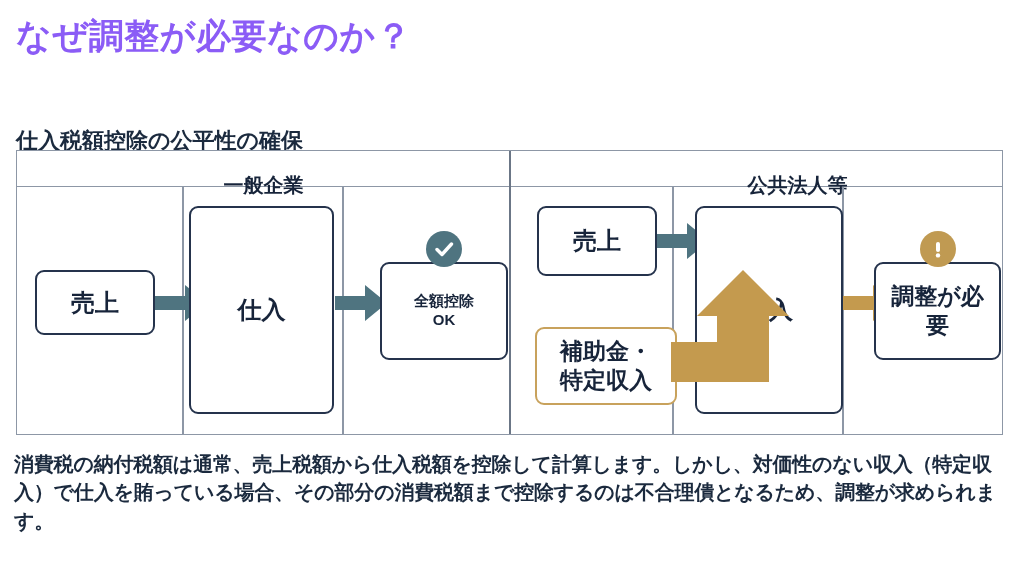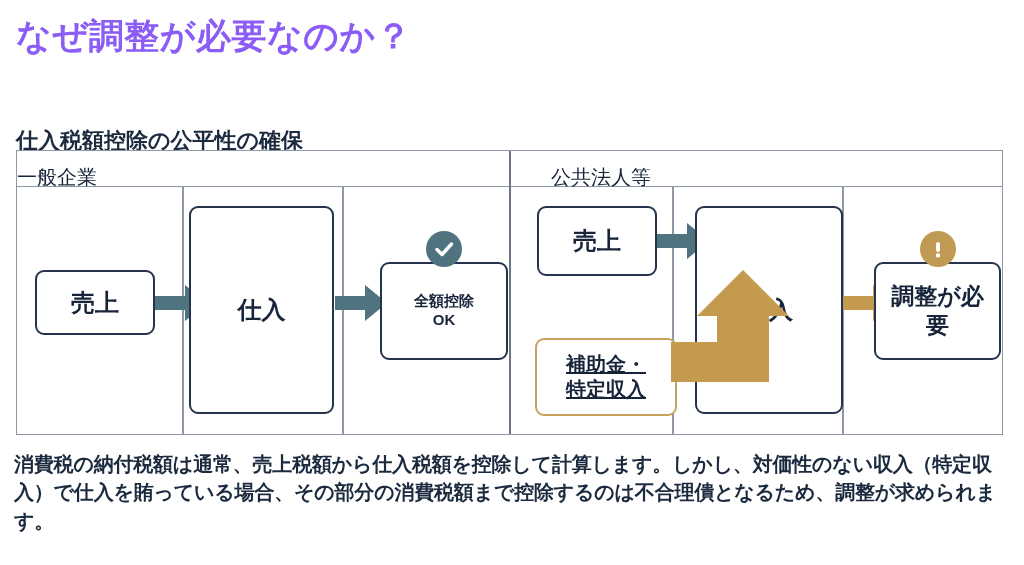--- a/index.html
+++ b/index.html
@@ -55,26 +55,26 @@
     position: absolute;
     left: 0;
     top: 0;
     right: 0;
     height: 36px;
     border-bottom: 1.5px solid #8d97a6;
     box-sizing: border-box;
   }
   .panel-heading {
     position: absolute;
-    top: 8px;
+    top: 16px;
     height: 36px;
     line-height: 36px;
-    text-align: left;
+    text-align: center;
     font-size: 20px;
-    font-weight: 400;
+    font-weight: 700;
     color: #17243a;
   }
   .panel-heading.left  { left: 0;   width: 493px; }
   .panel-heading.right { left: 494px; width: 493px; padding-left: 40px; }
 
   
   .vdiv {
     position: absolute;
     top: 0;
     bottom: 0;
@@ -186,21 +186,21 @@
   </div>
 
   <div class="fbox navy" style="left:520px; top:55px; width:120px; height:70px; font-size:24px;">売上</div>
 
   <div class="arrow-right" style="left:640px; top:72px;">
     <svg width="52" height="36" viewBox="0 0 52 36">
       <polygon points="0,11 30,11 30,0 52,18 30,36 30,25 0,25" fill="#4f7480"></polygon>
     </svg>
   </div>
 
-  <div class="fbox gold" style="left:518px; top:187px; width:142px; height:78px; font-size:20px; white-space:pre-line;text-decoration:underline;">補助金・
+  <div class="fbox gold" style="left:518px; top:176px; width:142px; height:78px; font-size:23px; white-space:pre-line;">補助金・
 特定収入</div>
 
   <div class="fbox navy" style="left:678px; top:55px; width:148px; height:208px; font-size:24px;">仕入</div>
 
   <div class="arrow-right" style="left:654px; top:119px; z-index:4;">
     <svg width="118" height="112" viewBox="0 0 118 112">
       <polygon points="0,72 46,72 46,46 26,46 72,0 118,46 98,46 98,112 0,112" fill="#c49a4e"></polygon>
     </svg>
   </div>
 

